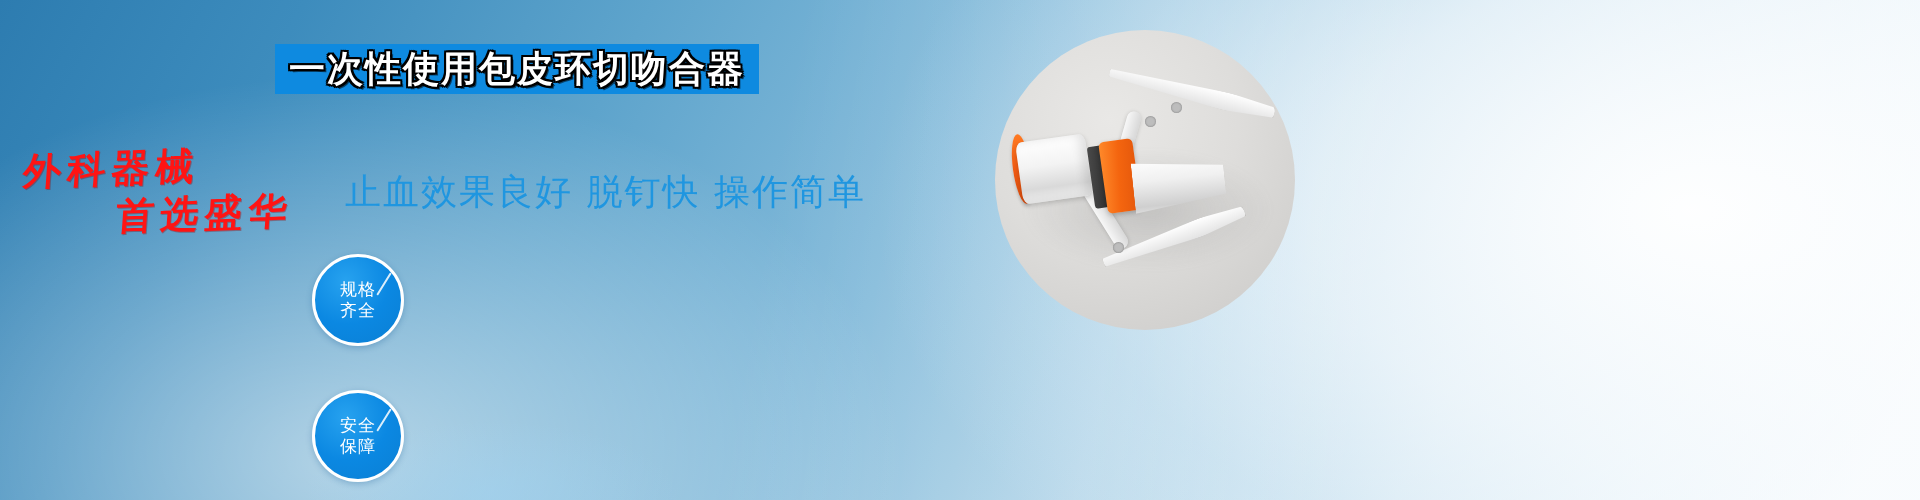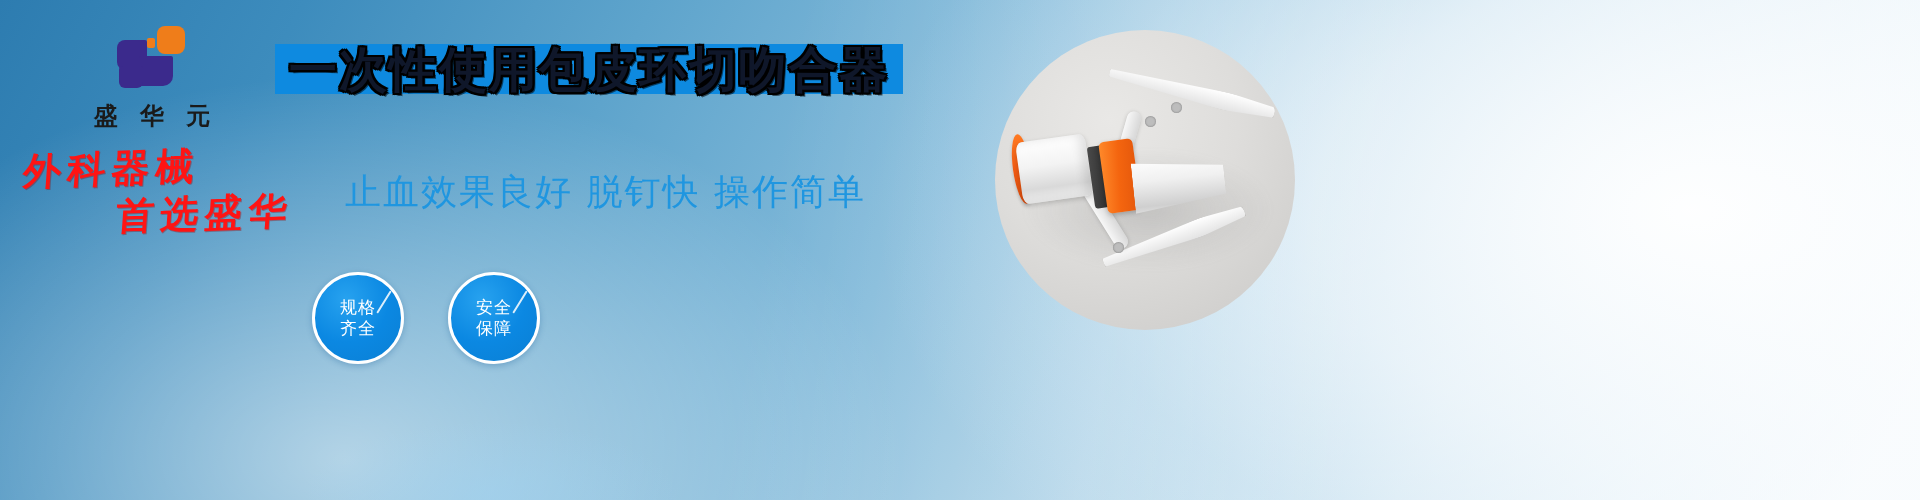--- a/index.html
+++ b/index.html
@@ -53,21 +53,21 @@
 
   
   .title-band {
     position:absolute; left:275px; top:44px;
     height:50px;
     padding:0 14px;
     background:#0e8ae0;
     display:flex; align-items:center;
   }
   .title-band .title-text {
-    font-size:48px; font-weight:700; color:#0f172a;
+    font-size:36px; font-weight:700; color:#ffffff;
     letter-spacing:2px; line-height:1;
     white-space:nowrap;
     text-shadow:
        2px 0 0 #000, -2px 0 0 #000, 0 2px 0 #000, 0 -2px 0 #000,
        2px 2px 0 #000, -2px 2px 0 #000, 2px -2px 0 #000, -2px -2px 0 #000,
        3px 3px 0 rgba(0,0,0,0.55);
   }
 
   
   .callig {
@@ -88,22 +88,22 @@
   .subtitle {
     position:absolute; left:345px; top:168px;
     font-size:36px; font-weight:500;
     color:#1f96e0;
     letter-spacing:2px;
     white-space:nowrap;
   }
 
   
   .badges {
-    position:absolute; left:312px; top:272px;
-    display:flex; gap:44px;
+    position:absolute; left:312px; top:254px;
+    display:flex; gap:44px;flex-direction:column;
   }
   .badge {
     position:relative;
     width:92px; height:92px;
     border-radius:50%;
     background:radial-gradient(circle at 36% 28%, #27a2ef 0%, #0b88e2 52%, #0a7fd4 100%);
     border:3px solid #ffffff;
     box-shadow:0 2px 6px rgba(10,80,140,0.28);
     display:flex; align-items:center; justify-content:center;
   }
@@ -225,30 +225,20 @@
   }
 </style>
 </head>
 <body>
 
 <div class="banner">
 
   <div class="sheen"></div>
   <div class="bottom-glow"></div>
 
-  <div class="logo-block">
-    <div class="logo-mark">
-      <span class="lm a"></span>
-      <span class="lm b"></span>
-      <span class="lm c"></span>
-      <span class="lm d"></span>
-      <span class="lm e"></span>
-    </div>
-    <div class="logo-name">盛 华 元</div>
-  </div>
 
   <div class="title-band">
     <span class="title-text">一次性使用包皮环切吻合器</span>
   </div>
 
   <div class="callig">
     <span class="l1">外科器械</span>
     <span class="l2">首选盛华</span>
   </div>
 

